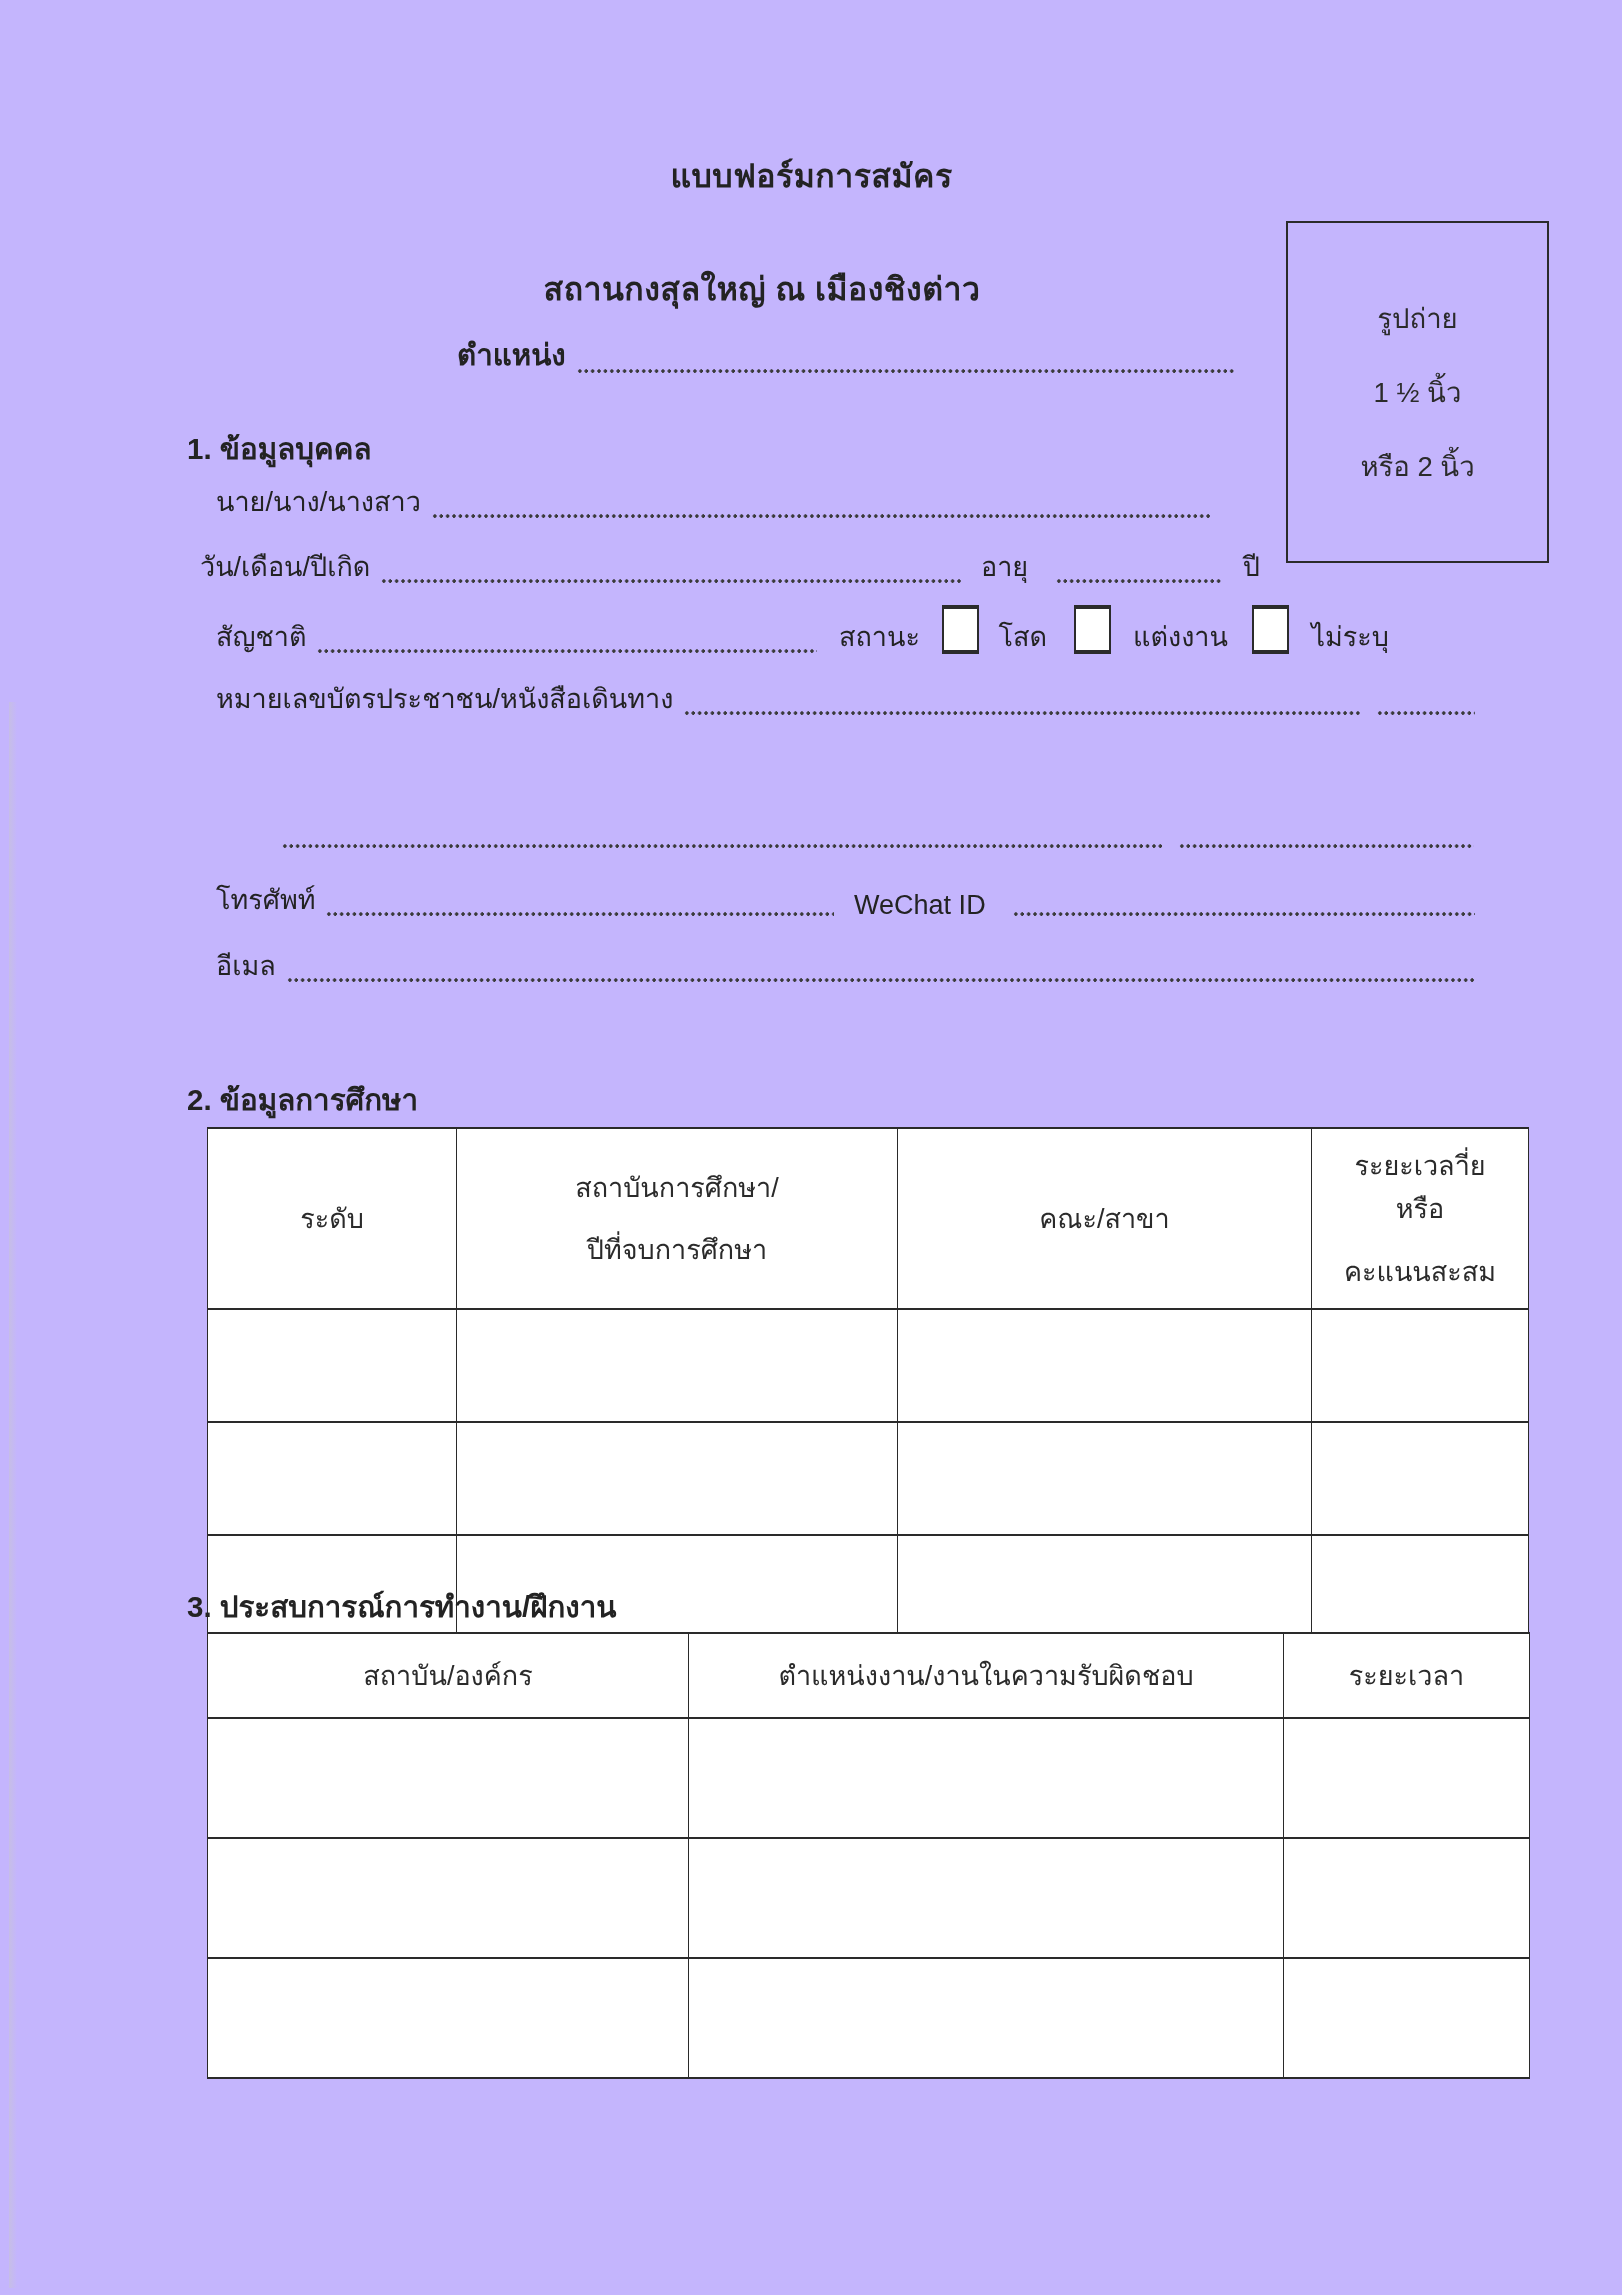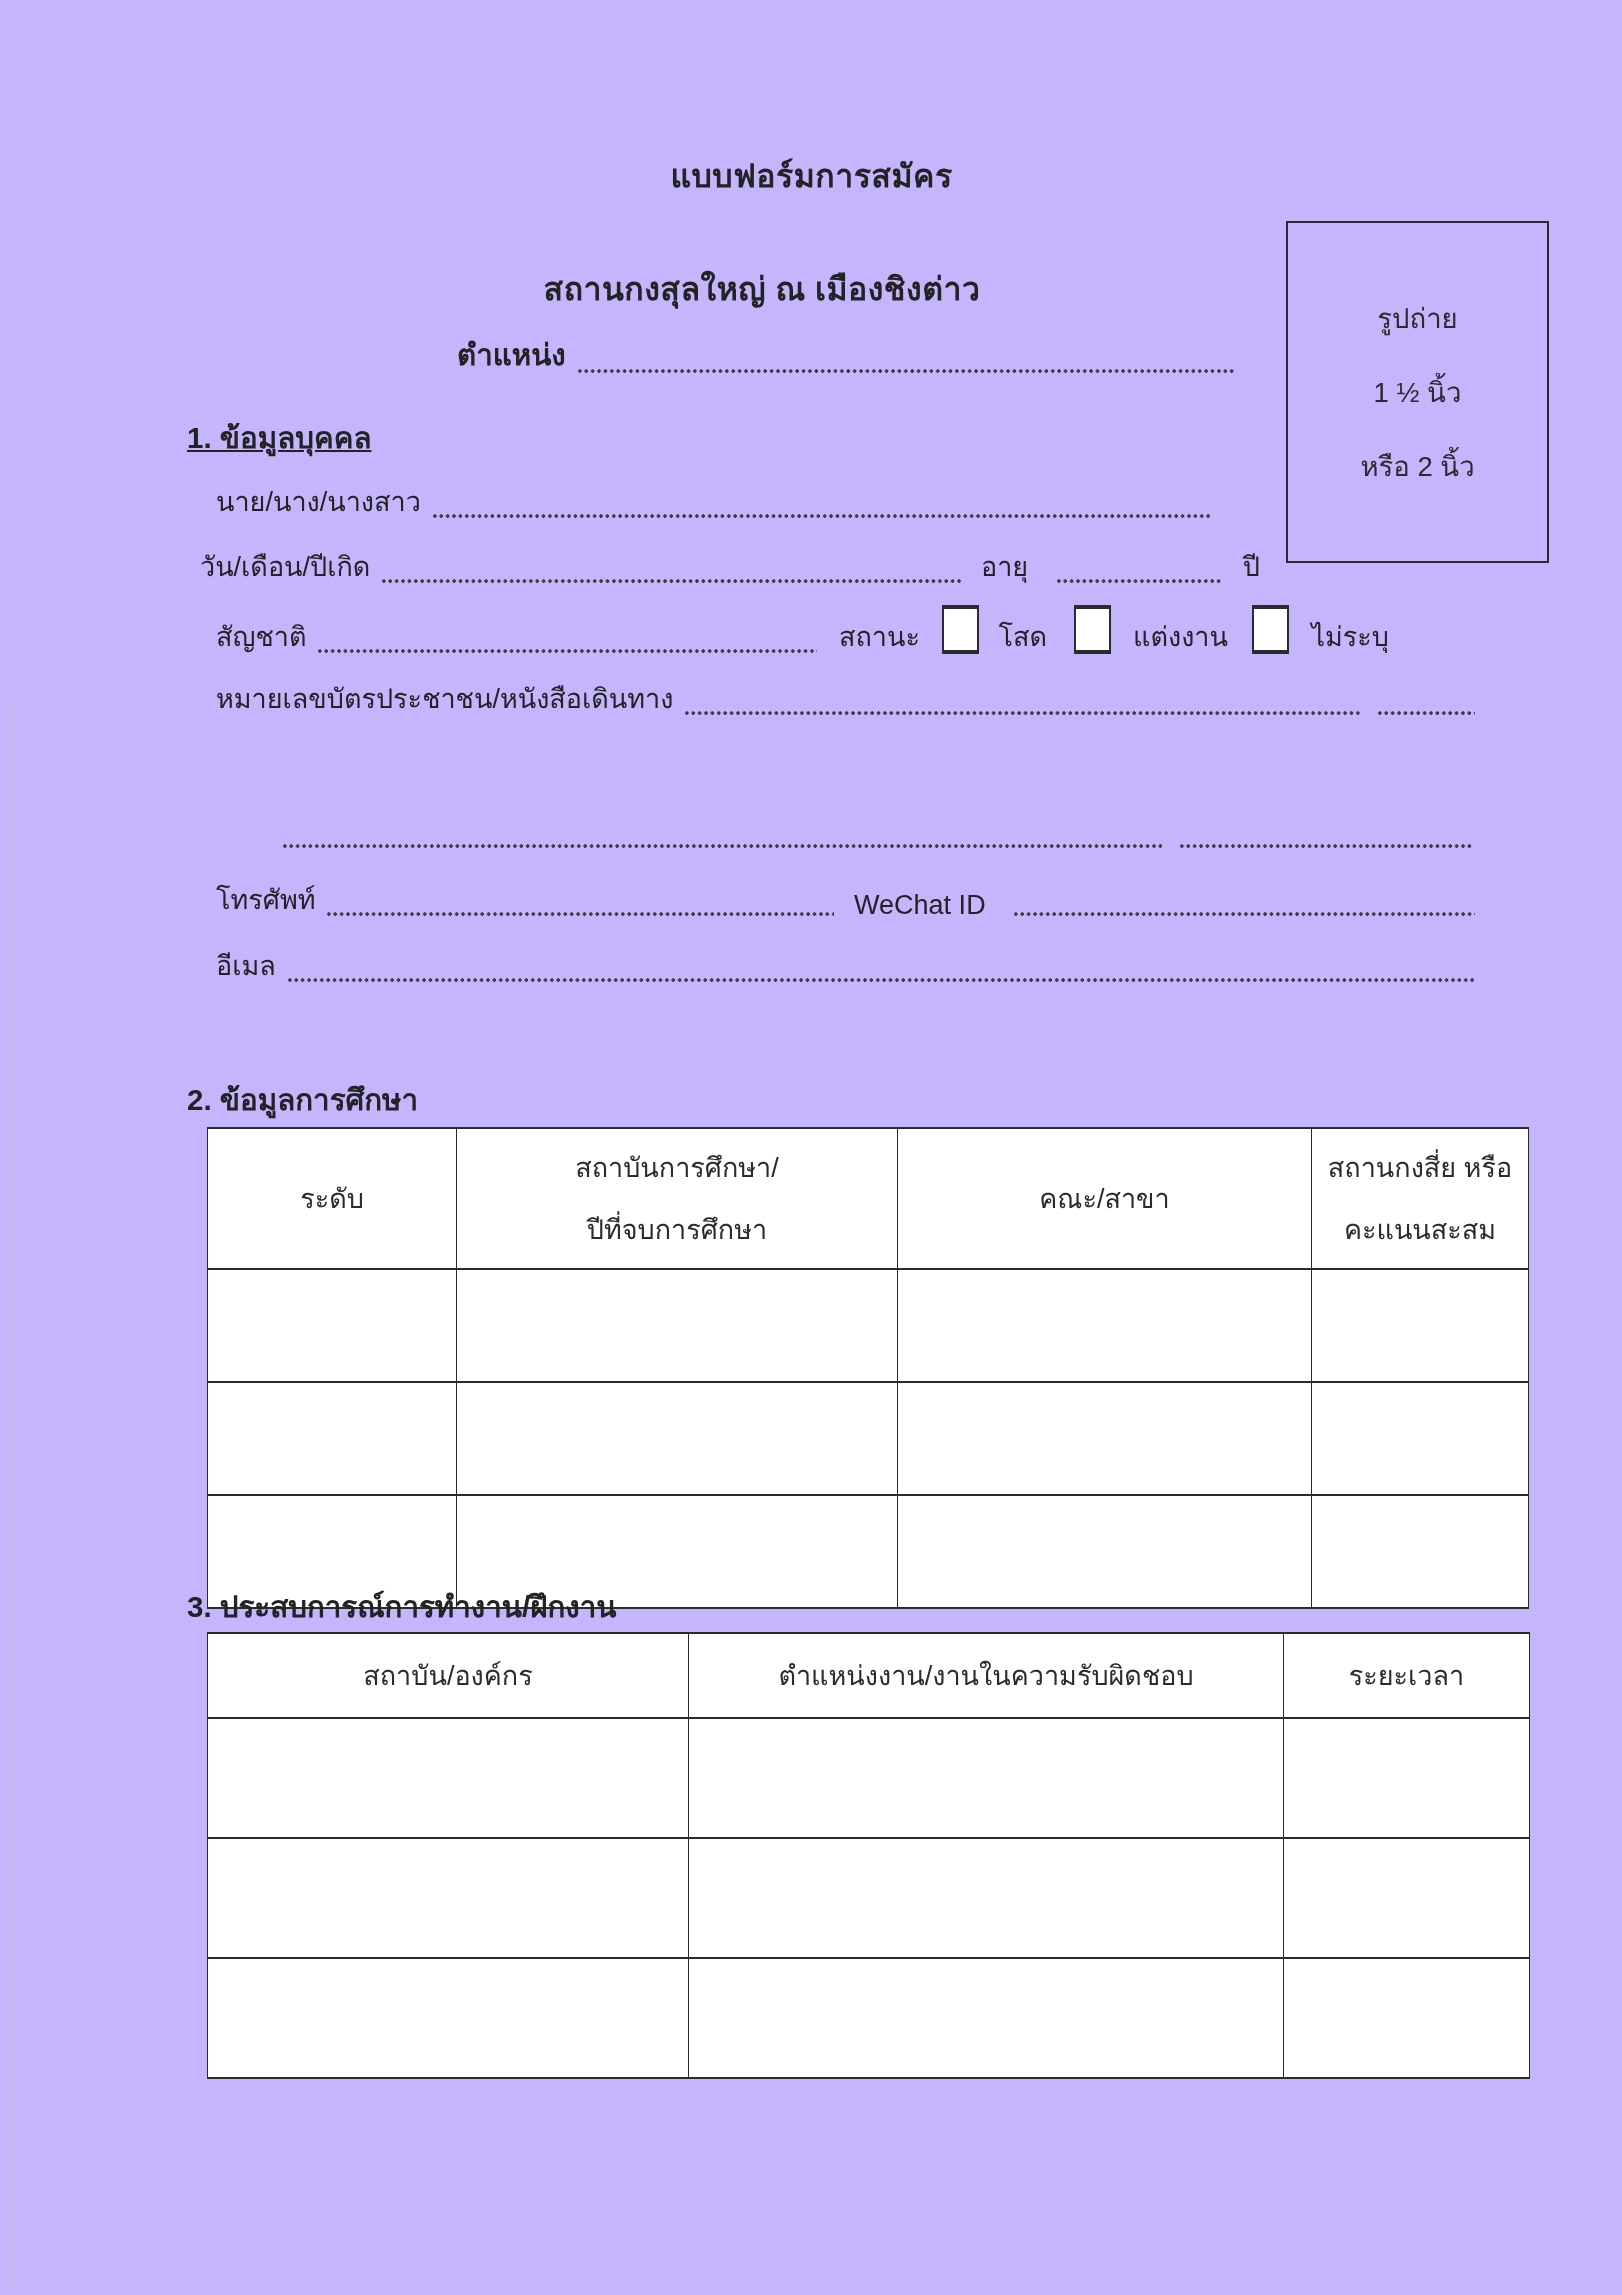--- a/index.html
+++ b/index.html
@@ -81,21 +81,21 @@
     <div>รูปถ่าย</div>
     <div>1 ½ นิ้ว</div>
     <div>หรือ 2 นิ้ว</div>
   </div>
 
   <div class="row pos-row">
     <span class="lbl">ตำแหน่ง</span>
     <span class="dots"></span>
   </div>
 
-  <div class="sec-heading" style="top:414px;text-decoration:underline;">1. ข้อมูลบุคคล</div>
+  <div class="sec-heading" style="top:425px;">1. ข้อมูลบุคคล</div>
 
   <div class="row" style="left:216px;top:484px;width:997px;">
     <span class="lbl">นาย/นาง/นางสาว</span>
     <span class="dots"></span>
   </div>
 
   <div class="row" style="left:200px;top:549px;width:1060px;">
     <span class="lbl">วัน/เดือน/ปีเกิด</span>
     <span class="dots"></span>
     <span class="lbl ml35 mr35">อายุ</span>
@@ -156,21 +156,21 @@
         <div class="hline">ระดับ</div>
       </td>
       <td>
         <div class="hline">สถาบันการศึกษา/</div>
         <div class="hline">ปีที่จบการศึกษา</div>
       </td>
       <td>
         <div class="hline">คณะ/สาขา</div>
       </td>
       <td>
-        <div class="hline">สถานกงสี่ย หรือ</div>
+        <div class="hline">ระยะเวลาี่ย หรือ</div>
         <div class="hline">คะแนนสะสม</div>
       </td>
     </tr>
     <tr>
       <td style="height:81px;"></td>
       <td></td>
       <td></td>
       <td></td>
     </tr>
     <tr>

